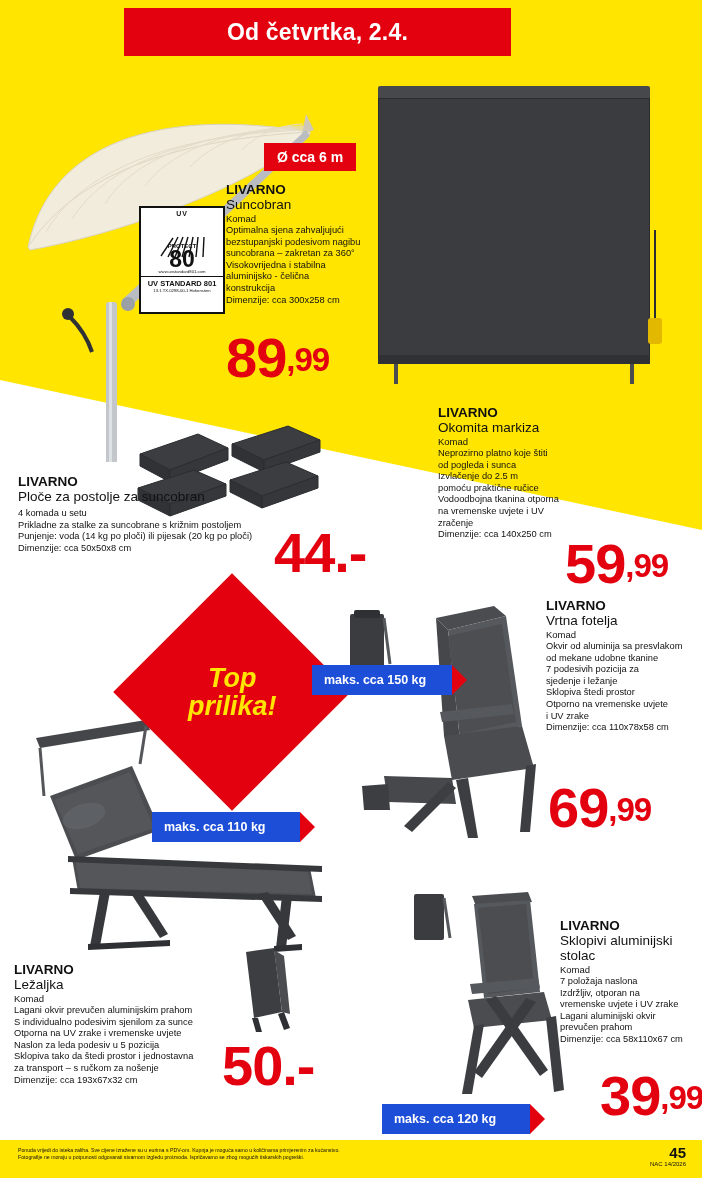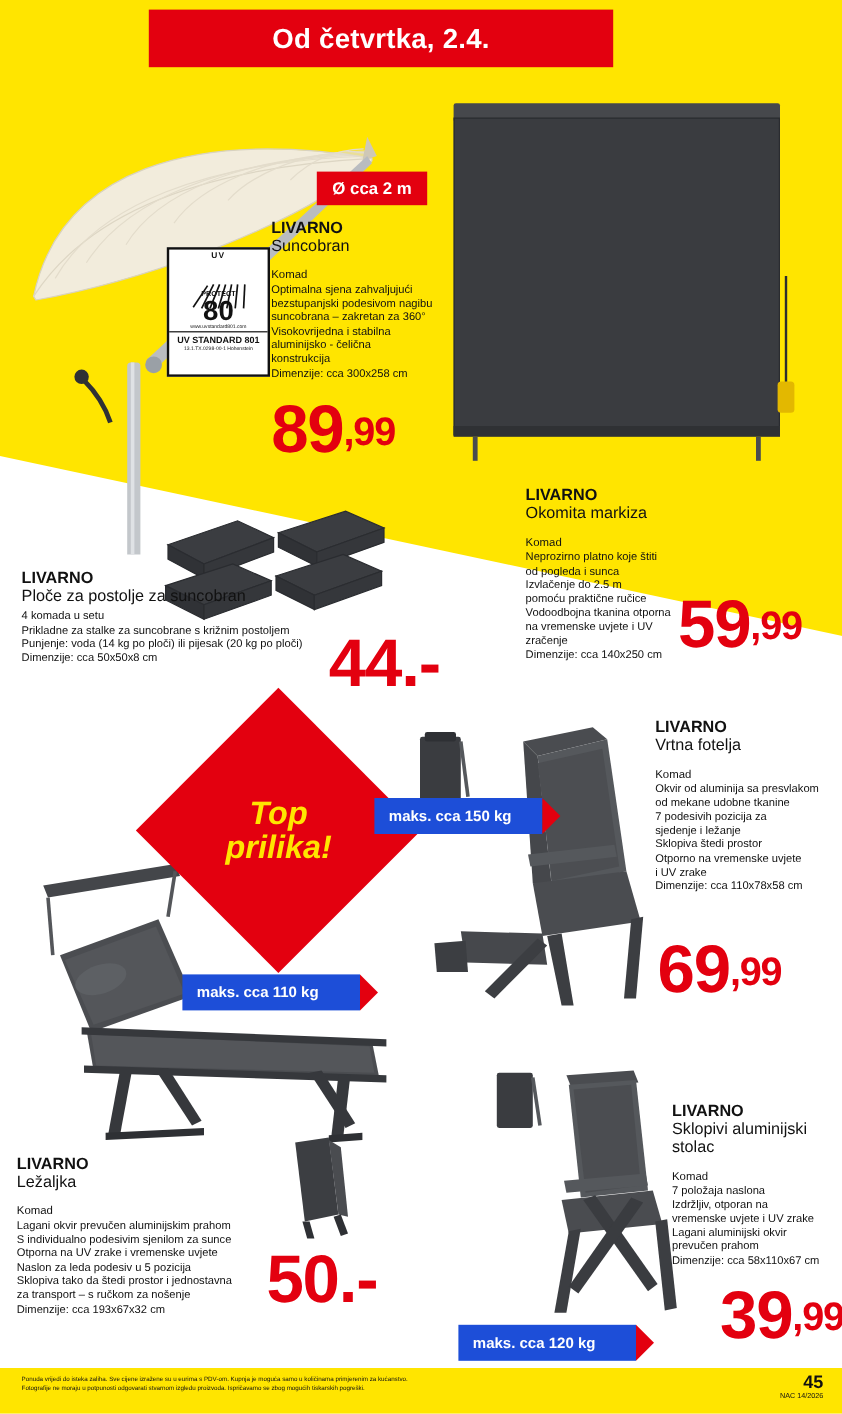--- a/index.html
+++ b/index.html
@@ -52,32 +52,32 @@
   .dia-tag {
     position:absolute; left:264px; top:143px; width:92px; height:28px;
     background:#e3000f; z-index:6; display:flex; align-items:center; justify-content:center;
   }
   .dia-tag span { color:#fff; font-weight:bold; font-size:14px; }
 
   
   .txt-suncobran { position:absolute; left:226px; top:182px; width:150px; z-index:5; }
   .brand { font-weight:bold; font-size:13.5px; color:#111; line-height:15px; }
   .prod { font-weight:normal; font-size:13.5px; color:#111; line-height:15px; }
-  .unit { font-size:9.5px; color:#111; margin-top:12px; }
+  .unit { font-size:9.5px; color:#111; margin-top:1px; }
   .desc { font-size:9.3px; color:#111; line-height:11.6px; margin-top:1px; }
 
   
   .price { font-weight:bold; color:#e3000f; letter-spacing:-1px; line-height:1; }
   .price .int { font-size:56px; }
   .price .dec { font-size:33px; vertical-align:super; }
   .price .dash { font-size:56px; }
 
   .price-89 { position:absolute; left:226px; top:330px; z-index:6; }
   .price-44 { position:absolute; left:274px; top:525px; z-index:6; }
-  .price-59 { position:absolute; left:565px; top:492px; z-index:6; }
+  .price-59 { position:absolute; left:565px; top:536px; z-index:6; }
   .price-69 { position:absolute; left:548px; top:780px; z-index:6; }
   .price-50 { position:absolute; left:222px; top:1038px; z-index:6; }
   .price-39 { position:absolute; left:560px; top:1068px; z-index:6;margin-left:40px; }
 
   
   .awning-wrap { position:absolute; left:378px; top:80px; width:286px; height:315px; z-index:3;}
   .awning-box {
     position:absolute; left:0; top:18px; width:272px; height:265px;
     background:#3a3c40; border:1px solid #2a2c30;
   }
@@ -206,21 +206,21 @@
       </g>
     </svg>
     <div class="uv-prot" style="margin-top:26px">PROTECT</div>
     <div class="uv-num">80</div>
     <div class="uv-sub">www.uvstandard801.com</div>
     <div class="uv-std">UV STANDARD 801</div>
     <div class="uv-sub">13.1.TX.0298-00-1   Hohenstein</div>
   </div>
 
   <div class="dia-tag">
-    <span>Ø cca 2 m</span>
+    <span>Ø cca 6 m</span>
   </div>
 
   <div class="txt-suncobran">
     <div class="brand">LIVARNO</div>
     <div class="prod">Suncobran</div>
     <div class="unit">Komad</div>
     <div class="desc">
       <div>Optimalna sjena zahvaljujući</div>
       <div>bezstupanjski podesivom nagibu</div>
       <div>suncobrana – zakretan za 360°</div>

